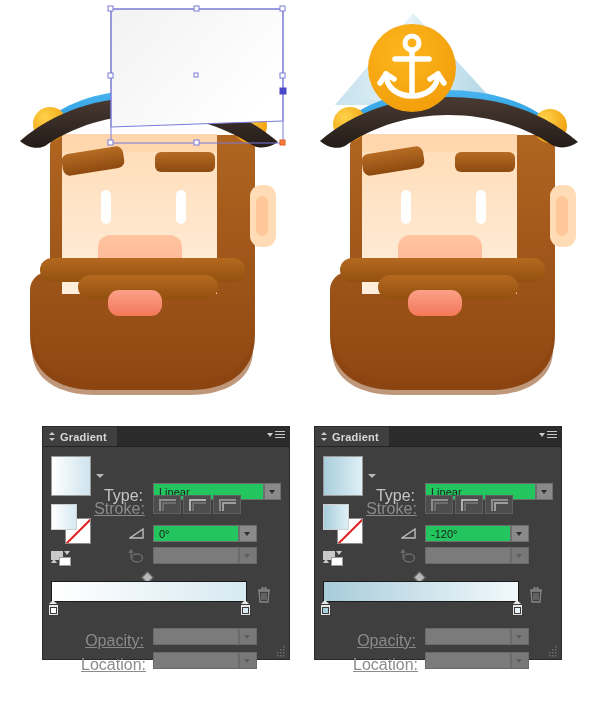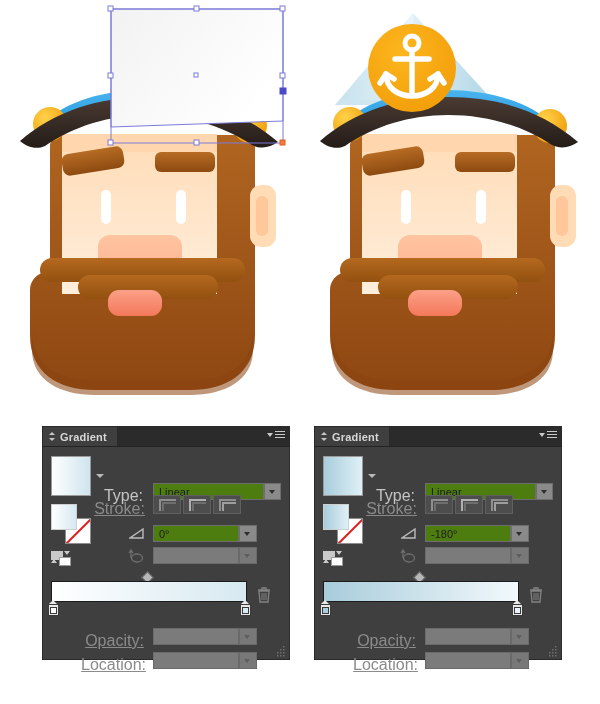--- a/index.html
+++ b/index.html
@@ -102,21 +102,21 @@
   .gradmesh .t2{position:absolute;left:0;top:8px;width:0;height:0;border-left:3px solid transparent;border-right:3px solid transparent;border-bottom:4px solid #c9c9c9;}
 
   
   .row-label{
     position:absolute;font-size:16px;color:#c4c4c4;text-align:center;
   }
   .row-label.dim{color:#8b8b8b;text-decoration:underline;}
 
   .field{
     position:absolute;height:17px;
-    background:#4d7c0f;
+    background:#22c55e;
     border:1px solid #6e6e6e;
     box-sizing:border-box;
     display:flex;align-items:center;
   }
   .field.disabled{background:#7b7b7b;border-color:#6a6a6a;}
   .field-text{
     flex:1;padding-left:5px;font-size:11px;color:#1d1d1d;
     overflow:hidden;white-space:nowrap;
   }
   .field-arrow{
@@ -613,21 +613,21 @@
               <path d="M1 12 L1 1 L17 1" fill="none" stroke="#8e8e8e" stroke-width="2"></path>
               <path d="M4 12 L4 4 L17 4" fill="none" stroke="#9e9e9e" stroke-width="2"></path>
             </svg>
         </div>
       </div>
 
       <svg class="angle-icon" style="left:86px;top:80px;" width="15" height="12">
         <path d="M1 11 L14 11 L14 2 Z" fill="none" stroke="#bcbcbc" stroke-width="1.4"></path>
       </svg>
       <div class="field" style="left:110px;top:78px;width:86px;">
-        <span class="field-text">-180°</span>
+        <span class="field-text">-120°</span>
       </div>
       <div class="field" style="left:196px;top:78px;width:18px;padding:0;">
         <span class="field-arrow" style="width:16px;border-left:none;"></span>
       </div>
 
       <svg class="ratio-icon" style="left:85px;top:102px;" width="16" height="14">
         <ellipse cx="9" cy="9" rx="5.5" ry="4" fill="none" stroke="#6f6f6f" stroke-width="1.3"></ellipse>
         <path d="M3 9 L3 2 M1 4 L3 1 L5 4" fill="none" stroke="#6f6f6f" stroke-width="1.3"></path>
       </svg>
       <div class="field disabled" style="left:110px;top:100px;width:86px;">

